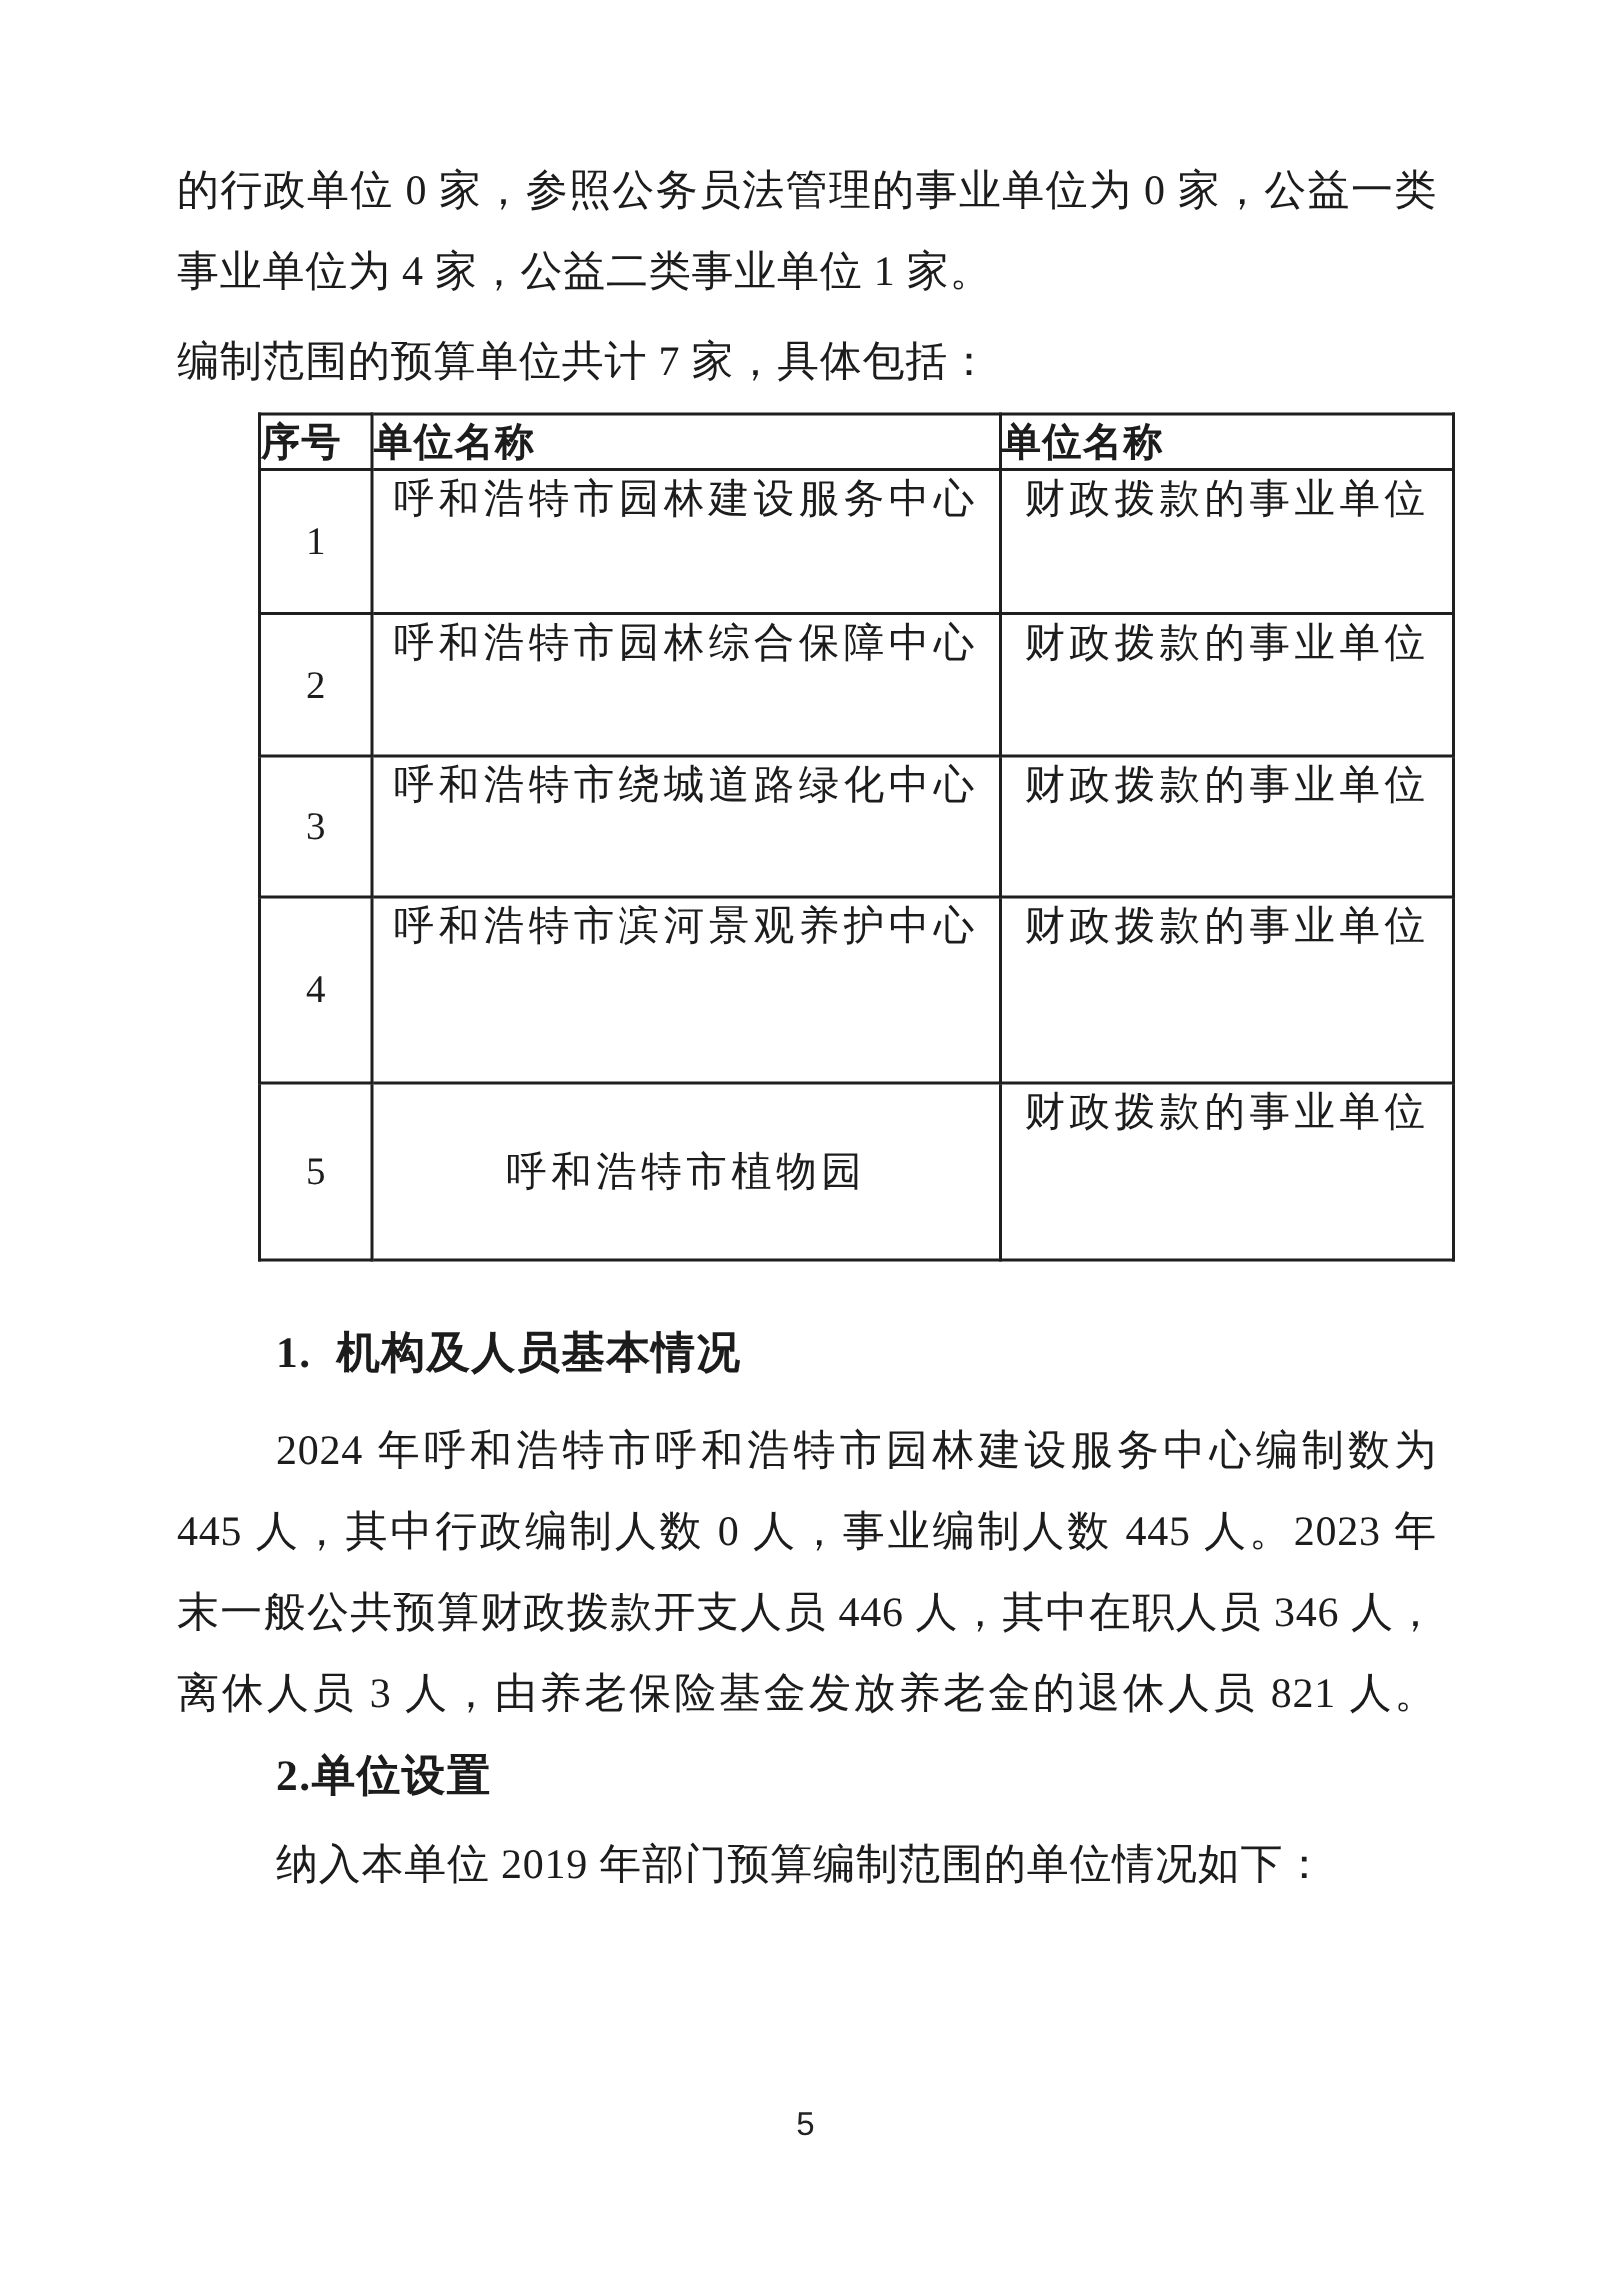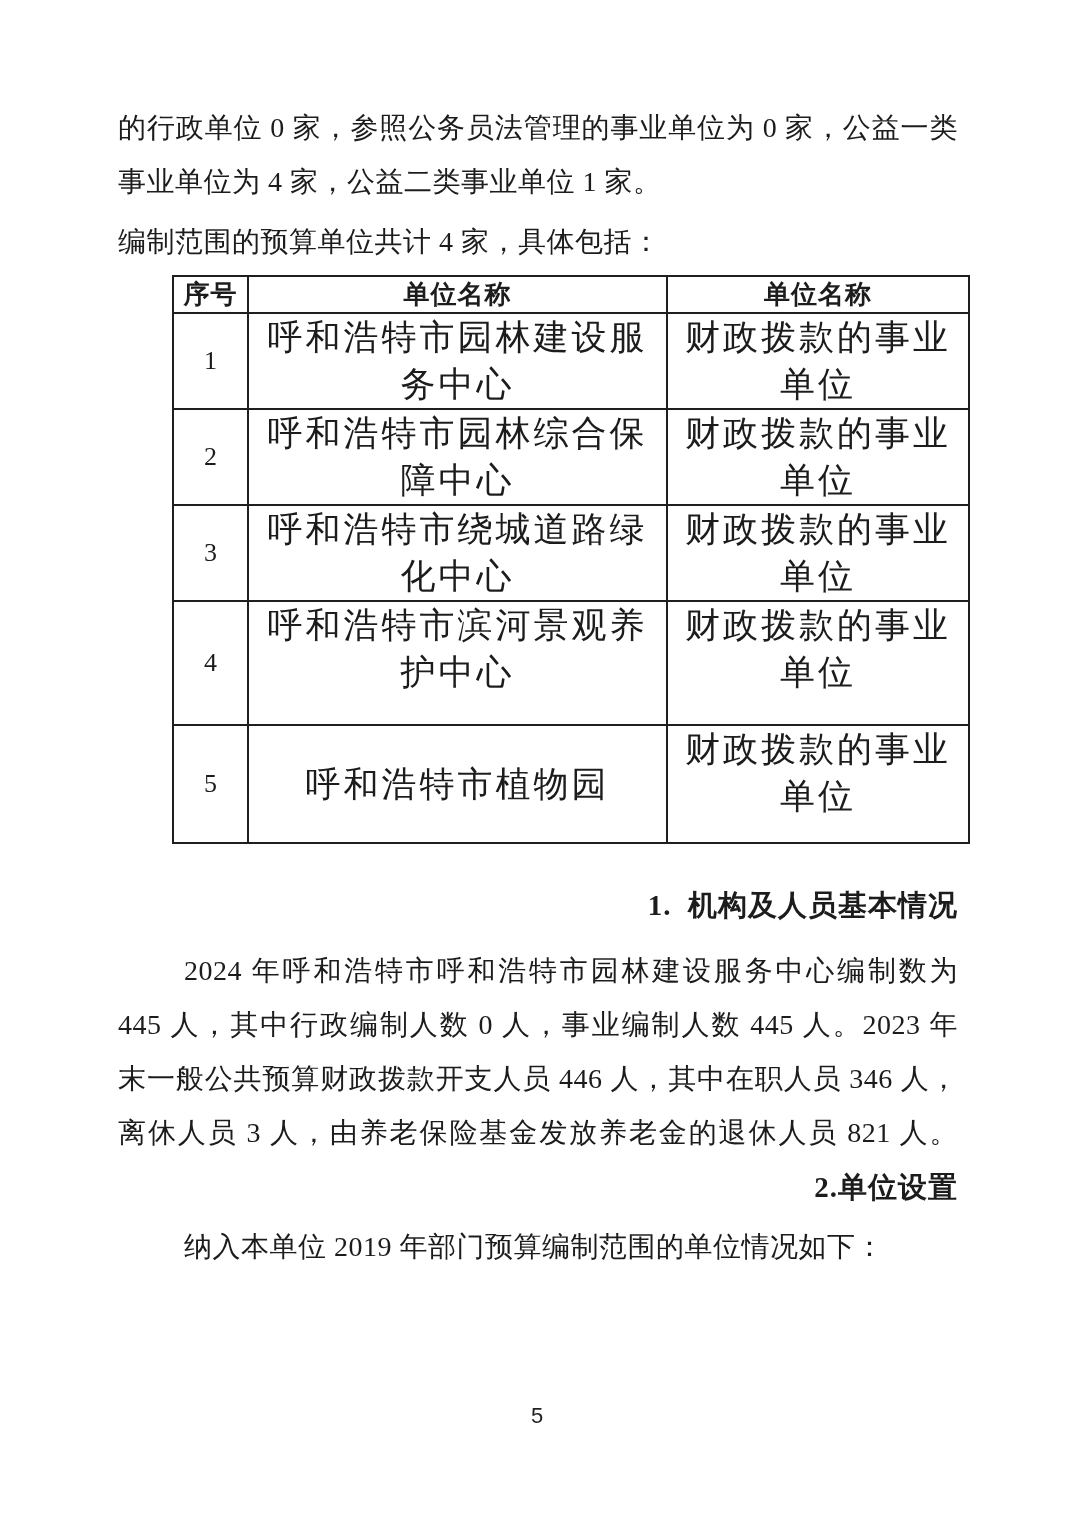--- a/index.html
+++ b/index.html
@@ -38,21 +38,20 @@
   .para-3 { margin-top: 20px; }
   .para-4 { margin-top: 14px; }
 
   .heading {
     font-size: 29px;
     font-weight: bold;
     line-height: 38px;
     margin-left: 66px;
     white-space: pre-wrap;
     letter-spacing: 1px;
-    text-align: right;
   }
   .heading-1 { margin-top: 42px; }
   .heading-2 { margin-top: 8px; }
 
   
   table.units {
     border-collapse: collapse;
     table-layout: fixed;
     width: 790px;
     margin: 6px 0 0 54px;
@@ -66,31 +65,31 @@
   table.units tbody tr:nth-child(1) { height: 96px; }
   table.units tbody tr:nth-child(2) { height: 95px; }
   table.units tbody tr:nth-child(3) { height: 94px; }
   table.units tbody tr:nth-child(4) { height: 124px; }
   table.units tbody tr:nth-child(5) { height: 118px; }
 
   table.units th {
     font-size: 26px;
     font-weight: bold;
     letter-spacing: 1px;
-    text-align: center;
+    text-align: left;
     vertical-align: middle;
     font-family: Liberation Serif, serif;
   }
   td.cell-no {
     font-size: 26px;
     text-align: center;
     vertical-align: middle;
   }
   td.cell-name, td.cell-nature {
-    font-size: 35px;
+    font-size: 27px;
     letter-spacing: 3px;
     text-align: center;
     vertical-align: top;
     padding-top: 12px;
   }
   td.cell-name.mid {
     vertical-align: middle;
     padding-top: 0;
   }
 
@@ -109,21 +108,21 @@
 <body>
 
 <div class="page">
 
   <div class="para-1">
     <div class="line">的行政单位 0 家，参照公务员法管理的事业单位为 0 家，公益一类</div>
     <div class="line last">事业单位为 4 家，公益二类事业单位 1 家。</div>
   </div>
 
   <div class="para-2">
-    <div class="line last">编制范围的预算单位共计 4 家，具体包括：</div>
+    <div class="line last">编制范围的预算单位共计 7 家，具体包括：</div>
   </div>
 
   <table class="units">
     <thead>
       <tr>
         <th style="width:73px">序号</th>
         <th style="width:417px">单位名称</th>
         <th style="width:300px">单位名称</th>
       </tr>
     </thead>

